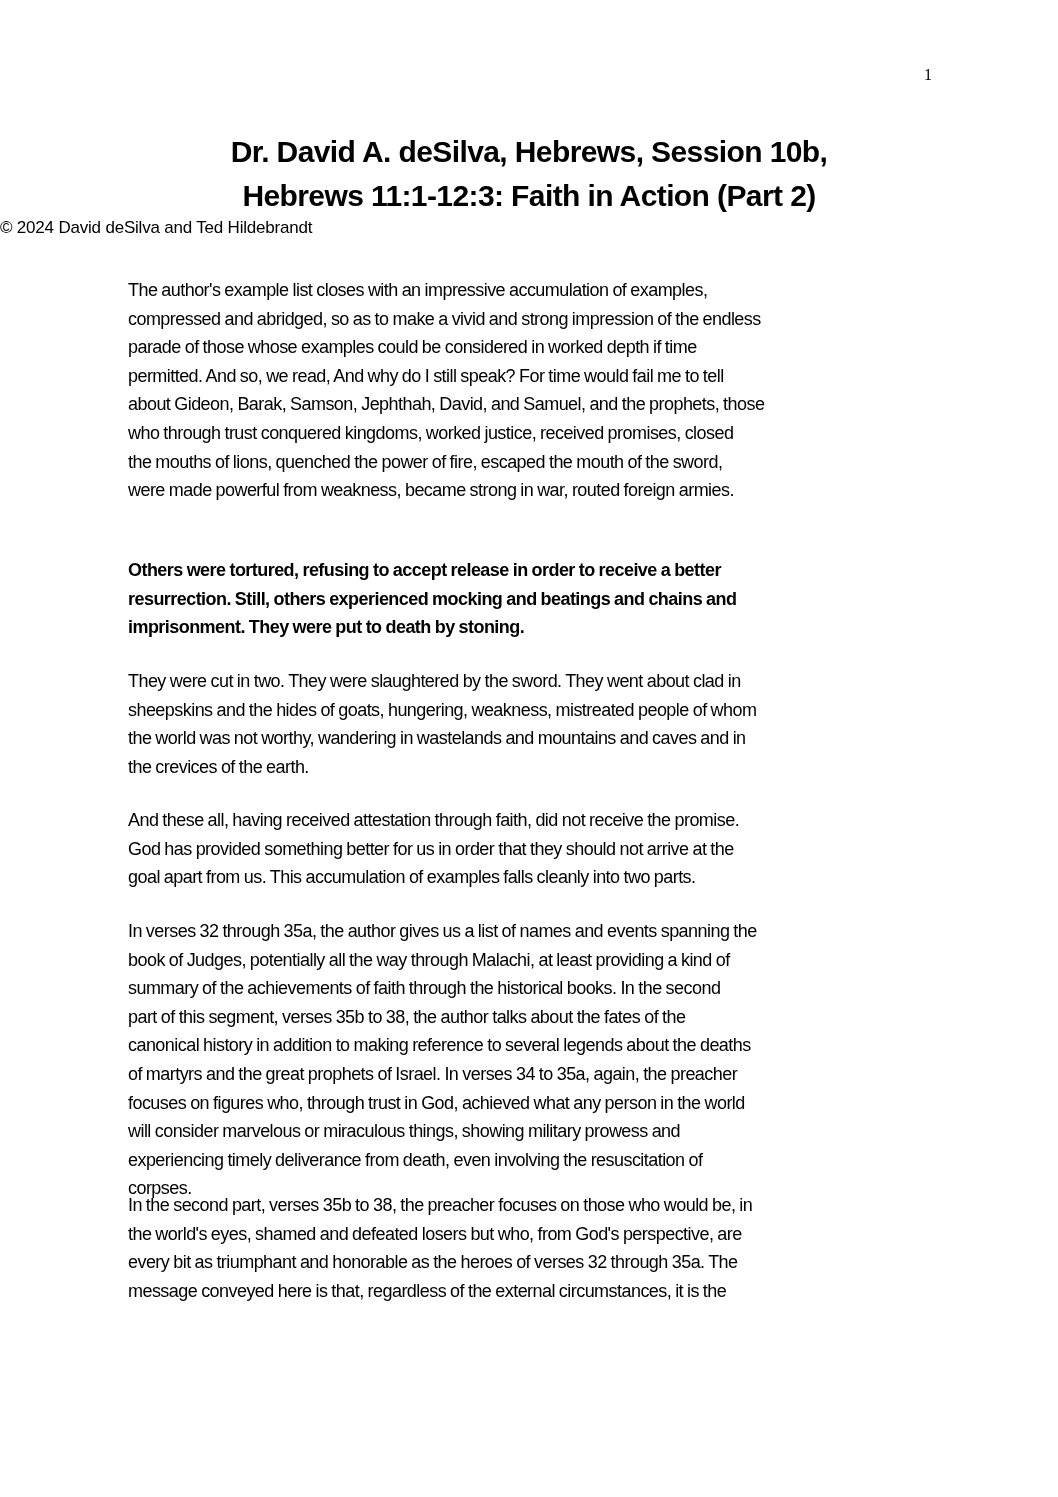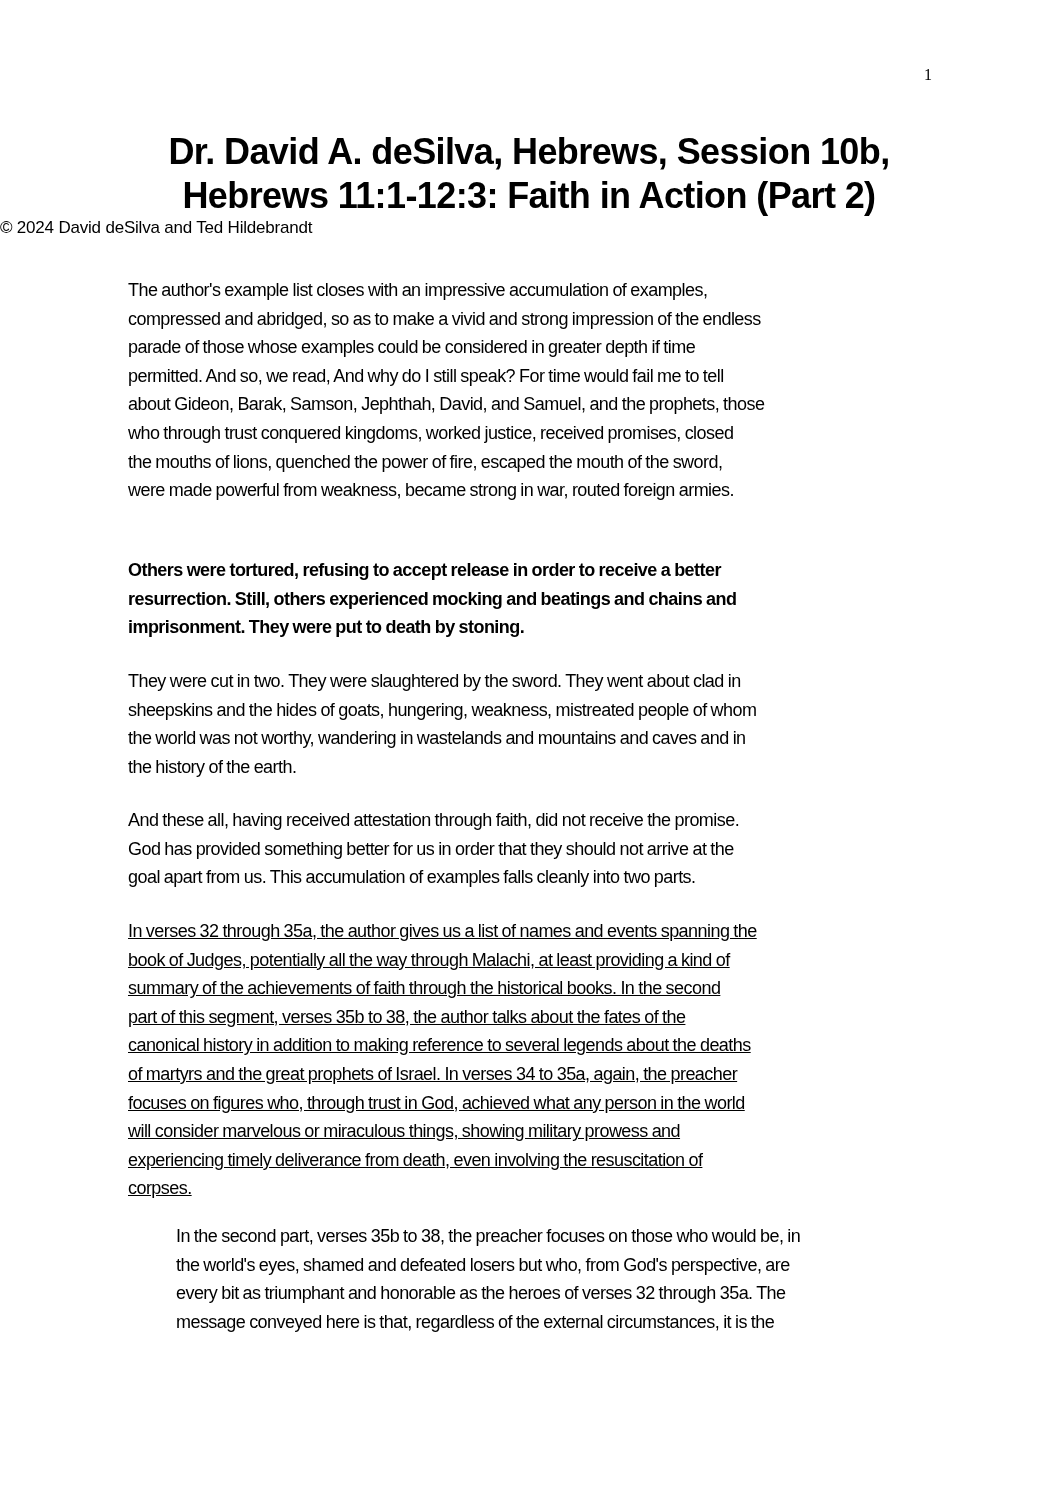--- a/index.html
+++ b/index.html
@@ -5,75 +5,75 @@
   html, body { margin: 0; padding: 0; background: #ffffff; }
   body { width: 1058px; height: 1497px; position: relative; overflow: hidden; color: #000; }
   .page-number {
     position: absolute; top: 66px; left: 924px;
     font-family: "Liberation Serif", serif; font-size: 16px;
   }
   .title {
     position: absolute; top: 130px; left: 0; width: 1058px;
     text-align: center;
     font-family: "Liberation Sans", sans-serif; font-weight: bold;
-    font-size: 36px; line-height: 44px; letter-spacing: -0.6px;
+    font-size: 30px; line-height: 44px; letter-spacing: -0.6px;
   }
   .copyright {
     position: absolute; top: 218px; left: 0; width: 1058px;
     text-align: left;
     font-family: "Liberation Sans", sans-serif; font-size: 17px; letter-spacing: -0.2px;
   }
   .body-text {
     position: absolute; left: 128px; width: 820px;
     font-family: "Liberation Sans", sans-serif; font-size: 18px;
     line-height: 28.6px; letter-spacing: -0.55px; word-spacing: -0.5px;
     white-space: nowrap;
   }
   .body-text .ln { display: block; }
   #p1 { top: 276px; }
   #p2 { top: 556px; font-weight: bold; }
   #p3 { top: 667px; }
   #p4 { top: 806px; }
-  #p5 { top: 917px; text-decoration: underline; }
-  #p6 { top: 1222px; margin-left: 48px; }
+  #p5 { top: 917px; }
+  #p6 { top: 1191px; }
 </style>
 </head>
 <body>
 
 <div class="page-number">1</div>
 
 <div class="title">
   <div>Dr. David A. deSilva, Hebrews, Session 10b,</div>
   <div>Hebrews 11:1-12:3: Faith in Action (Part 2)</div>
 </div>
 
 <div class="copyright">© 2024 David deSilva and Ted Hildebrandt</div>
 
 <div class="body-text" id="p1">
   <span class="ln">The author's example list closes with an impressive accumulation of examples,</span>
   <span class="ln">compressed and abridged, so as to make a vivid and strong impression of the endless</span>
-  <span class="ln">parade of those whose examples could be considered in greater depth if time</span>
+  <span class="ln">parade of those whose examples could be considered in worked depth if time</span>
   <span class="ln">permitted. And so, we read, And why do I still speak? For time would fail me to tell</span>
   <span class="ln">about Gideon, Barak, Samson, Jephthah, David, and Samuel, and the prophets, those</span>
   <span class="ln">who through trust conquered kingdoms, worked justice, received promises, closed</span>
   <span class="ln">the mouths of lions, quenched the power of fire, escaped the mouth of the sword,</span>
   <span class="ln">were made powerful from weakness, became strong in war, routed foreign armies.</span>
 </div>
 
 <div class="body-text" id="p2">
   <span class="ln">Others were tortured, refusing to accept release in order to receive a better</span>
   <span class="ln">resurrection. Still, others experienced mocking and beatings and chains and</span>
   <span class="ln">imprisonment. They were put to death by stoning.</span>
 </div>
 
 <div class="body-text" id="p3">
   <span class="ln">They were cut in two. They were slaughtered by the sword. They went about clad in</span>
   <span class="ln">sheepskins and the hides of goats, hungering, weakness, mistreated people of whom</span>
   <span class="ln">the world was not worthy, wandering in wastelands and mountains and caves and in</span>
-  <span class="ln">the history of the earth.</span>
+  <span class="ln">the crevices of the earth.</span>
 </div>
 
 <div class="body-text" id="p4">
   <span class="ln">And these all, having received attestation through faith, did not receive the promise.</span>
   <span class="ln">God has provided something better for us in order that they should not arrive at the</span>
   <span class="ln">goal apart from us. This accumulation of examples falls cleanly into two parts.</span>
 </div>
 
 <div class="body-text" id="p5">
   <span class="ln">In verses 32 through 35a, the author gives us a list of names and events spanning the</span>

